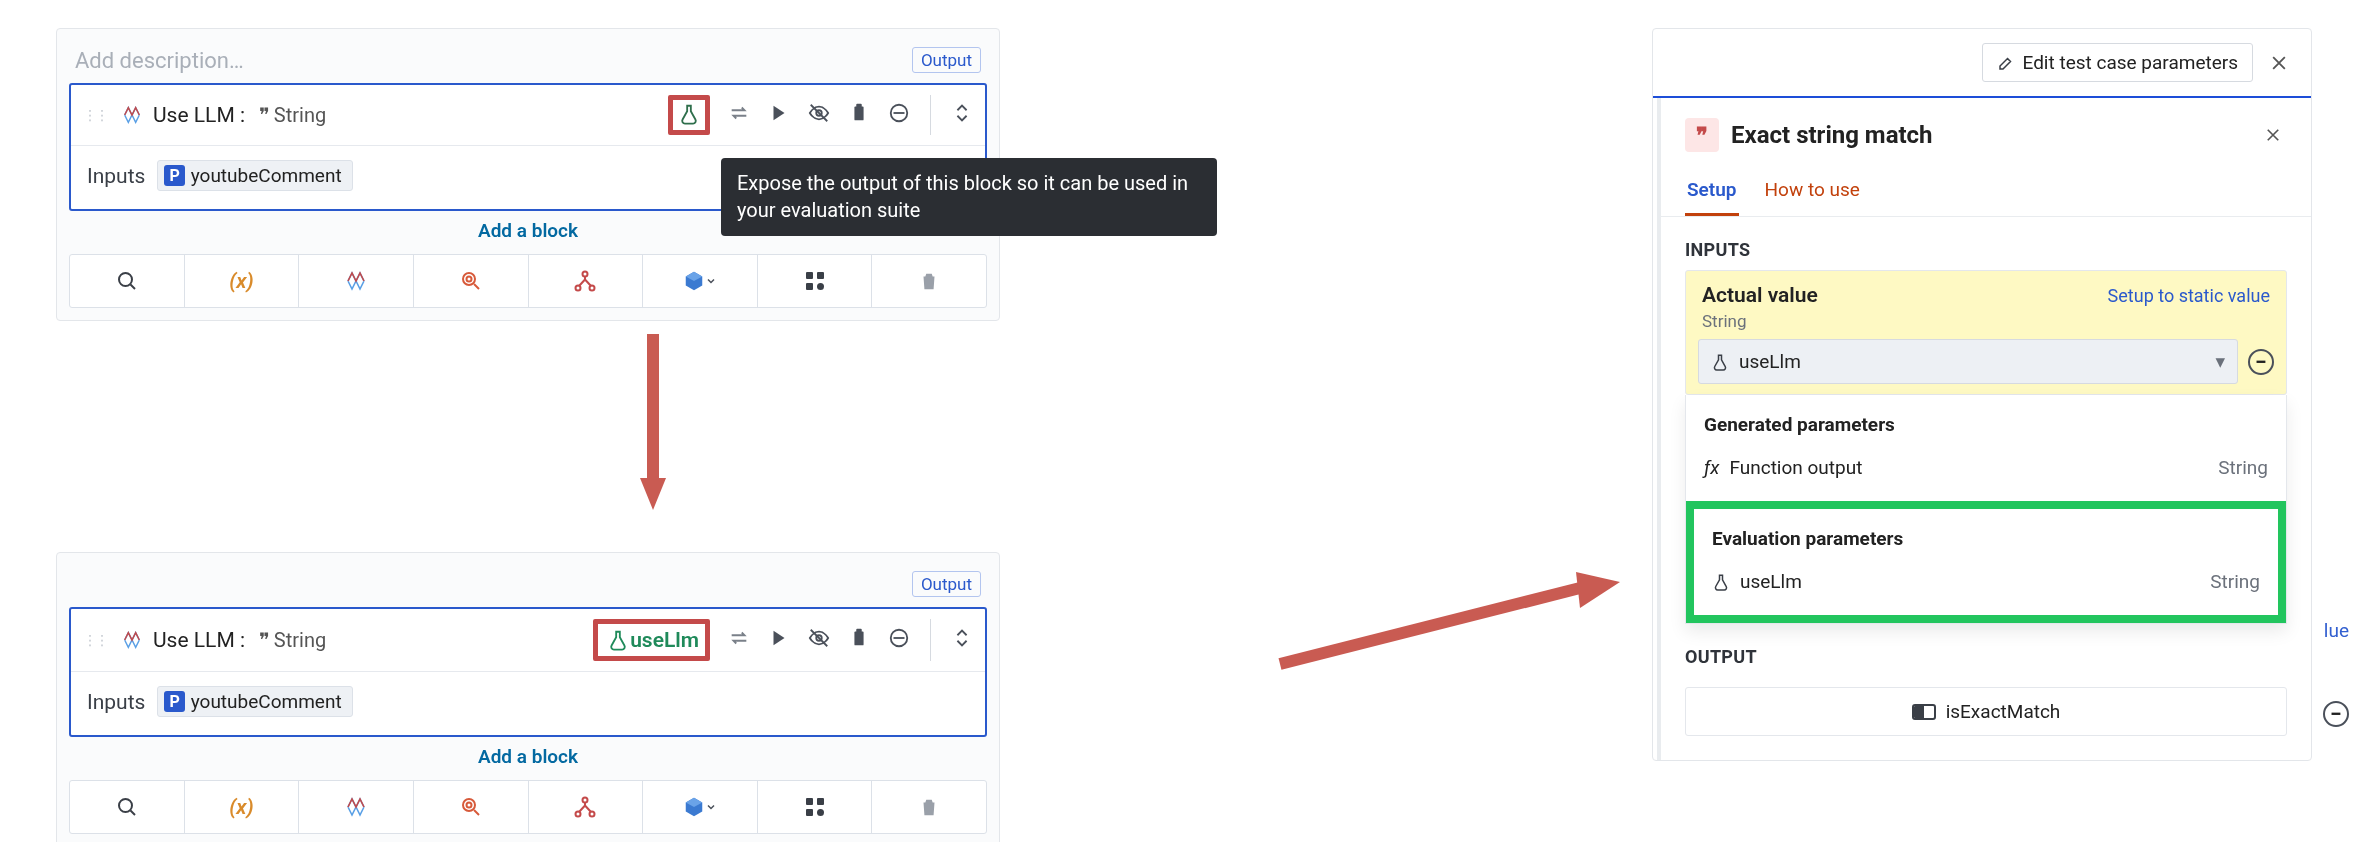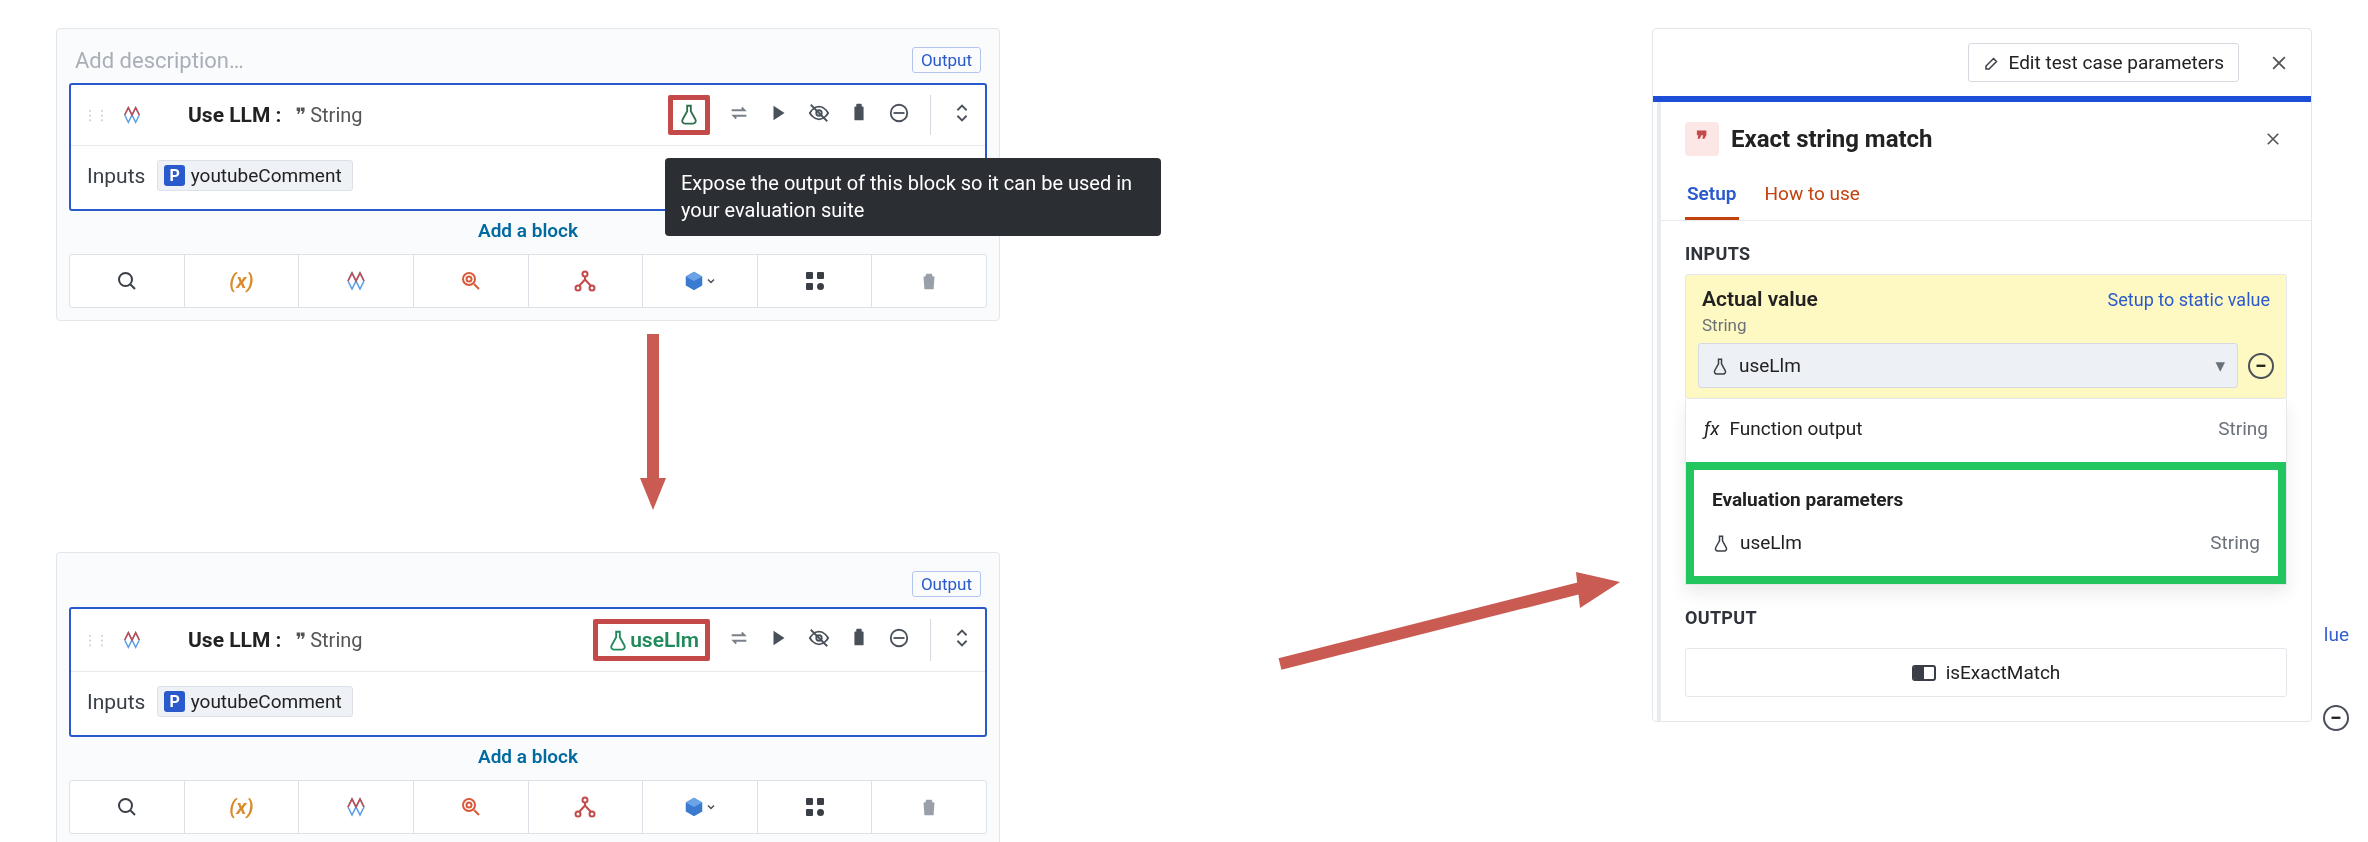--- a/index.html
+++ b/index.html
@@ -22,21 +22,21 @@
   .block-card {
     border: 2px solid #2a59cc; background: #fff; border-radius: 3px;
     padding: 0;
   }
   .block-header {
     display: flex; align-items: center; padding: 10px 12px; gap: 10px;
     border-bottom: 1px solid #e6e9ee;
   }
   .drag-handle { color: #c3c8cf; font-size: 14px; letter-spacing: -2px; margin-right: 4px; }
   .llm-icon { width: 22px; height: 22px; display: inline-flex; align-items: center; justify-content: center; }
-  .block-title { font-weight: 700; font-size: 21px; margin-left: 35px; }
+  .block-title { font-weight: 400; font-size: 21px; }
   .string-badge { display: inline-flex; align-items: center; gap: 4px; color: #555; font-size: 20px; margin-left: 4px; }
 
   .header-actions { margin-left: auto; display: flex; align-items: center; gap: 18px; color: #4a505a; }
   .header-actions .ico, .header-actions svg { width: 22px; height: 22px; }
   .lab-btn { width: 28px; height: 28px; display: inline-flex; align-items: center; justify-content: center; color: #1f8a5a; }
   .lab-label { color: #1f8a5a; font-weight: 600; margin-left: -6px; }
   .divider-vert { width: 1px; background: #d6dae0; align-self: stretch; margin: 0 2px; }
   .redbox { border: 5px solid #c44a4a; border-radius: 2px; padding: 0px 2px; }
 
   .inputs-row { padding: 14px 16px 18px 16px; display: flex; align-items: center; gap: 12px; }
@@ -68,22 +68,22 @@
   .arrow-right {
     position: absolute; left: 1280px; top: 564px; width: 340px; height: 108px;
   }
 
   
   .config-panel {
     position: absolute; left: 1652px; top: 28px; width: 660px; border: 1px solid #e3e6ea;
     border-radius: 4px; background: #fff;
   }
   .cfg-top {
-    display: flex; justify-content: flex-end; align-items: center; gap: 26px; padding: 14px 18px;
-    border-bottom: 6px solid #1d4ed8;
+    display: flex; justify-content: flex-end; align-items: center; gap: 12px; padding: 14px 18px;
+    border-bottom: 2px solid #1d4ed8;
     text-align: center;
   }
   .edit-chip {
     display: inline-flex; align-items: center; gap: 8px; border: 1px solid #d6dae0; border-radius: 3px;
     padding: 7px 14px; font-size: 19px;
   }
   .close-x { width: 28px; height: 28px; display: inline-flex; align-items: center; justify-content: center; color: #555; }
 
   .cfg-body { padding: 0 0 24px 0; border-left: 4px solid #e9ecef; margin-left: 4px;}
   .cfg-header { display: flex; align-items: center; gap: 12px; padding: 20px 24px 10px 24px; }
@@ -252,21 +252,21 @@
         </svg>
       </div>
     <div class="cell">
         <svg width="22" height="22" viewBox="0 0 24 24" fill="#9aa0a9">
           <path d="M6 7h12l-1 14H7zM9 4h6l1 3H8z"></path>
         </svg>
       </div>
   </div>
 </div>
 
-<div class="tooltip" style="left:665px; top:158px;">Expose the output of this block so it can be used in your evaluation suite</div>
+<div class="tooltip" style="left:721px; top:158px;">Expose the output of this block so it can be used in your evaluation suite</div>
 
 <svg class="arrow-down" viewBox="0 0 26 176">
   <line x1="13" y1="0" x2="13" y2="148" stroke="#c95b52" stroke-width="12"></line>
   <polygon points="0,144 26,144 13,176" fill="#c95b52"></polygon>
 </svg>
 
 <div class="workflow-panel wp-bottom">
   <div class="desc-row">
     <span class="desc-placeholder"></span>
     <span class="output-chip">Output</span>
@@ -439,20 +439,21 @@
             </svg>
           <span>useLlm</span>
           <span class="caret">▾</span>
         </div>
         <span class="minus-circle">−</span>
       </div>
     </div>
 
     <div class="dropdown">
       <div class="dd-group">
+        <div class="dd-head">Generated parameters</div>
         <div class="dd-item">
           <span style="font-style:italic;">ƒx</span>
           <span>Function output</span>
           <span class="dd-type">String</span>
         </div>
       </div>
       <div class="dd-group red-outline">
         <div class="dd-head">Evaluation parameters</div>
         <div class="dd-item">
           <svg width="18" height="18" viewBox="0 0 24 24" fill="none" stroke="#3a3f47" stroke-width="2">

